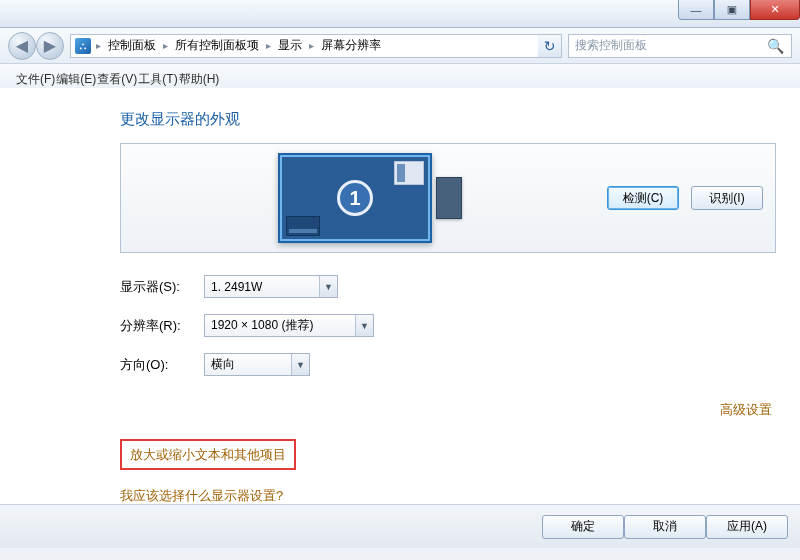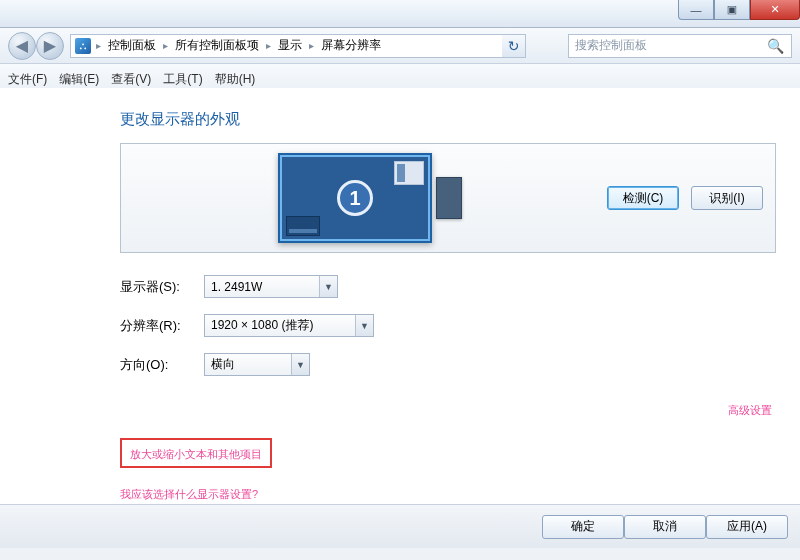--- a/index.html
+++ b/index.html
@@ -14,25 +14,25 @@
 
 
 .navbar { height:36px; background:linear-gradient(#f7fafd,#e6edf5); border-bottom:1px solid #c8d2de; display:flex; align-items:center; padding:0 8px; gap:6px; }
 .navbtns { display:flex; gap:-4px; }
 .navcircle { width:28px; height:28px; border-radius:50%; background:radial-gradient(circle at 35% 30%,#f3f7fb,#c4d3e4 70%); border:1px solid #9fb2c8; display:flex; align-items:center; justify-content:center; color:#6c7f96; font-size:16px; }
 .addrbar { flex:1; height:24px; background:#fff; border:1px solid #b3c2d4; display:flex; align-items:center; font-size:12px; padding:0 4px; gap:2px; }
 .cp-icon { width:16px; height:16px; background:linear-gradient(135deg,#4da6e8,#1c5fa8); border-radius:2px; display:flex; align-items:center; justify-content:center; color:#fff; font-size:10px; }
 .crumb { padding:0 2px; }
 .chev { color:#7a8a9c; font-size:10px; padding:0 3px; }
 .refresh { width:24px; height:24px; border:1px solid #b3c2d4; border-left:none; background:linear-gradient(#f5f9fd,#dde7f2); display:flex; align-items:center; justify-content:center; color:#2c5f9c; font-size:14px; margin-left:-7px; }
-.searchbox { width:224px; height:24px; background:#fff; border:1px solid #b3c2d4; display:flex; align-items:center; padding:0 6px; justify-content:space-between; color:#8a99ab; font-size:12px;margin-left:36px; }
+.searchbox { width:224px; height:24px; background:#fff; border:1px solid #b3c2d4; display:flex; align-items:center; padding:0 6px; justify-content:space-between; color:#8a99ab; font-size:12px; }
 .mag { color:#3a7ac1; font-size:14px; }
 
 
-.menubar { height:32px; background:linear-gradient(#f7fafd,#e9eff6); border-bottom:1px solid #c8d2de; display:flex; align-items:center; padding:0 8px; font-size:12px; gap:12px; color:#2d2d2d; }
+.menubar { height:32px; background:linear-gradient(#f7fafd,#e9eff6); border-bottom:1px solid #c8d2de; display:flex; align-items:center; padding:0 16px; font-size:12px; gap:1px; color:#2d2d2d; }
 
 
 .content { position:absolute; left:0; right:0; top:88px; bottom:44px; background:#fff; padding:22px 24px 0 120px; }
 .heading { color:#1b5fa6; font-size:15px; font-weight:normal; margin-bottom:14px; }
 .monitorbox { border:1px solid #b7c3d1; background:linear-gradient(#fbfcfd,#eef2f6); height:110px; padding:10px 12px; display:flex; align-items:center; justify-content:space-between; margin-bottom:22px; }
 .monitors { flex:1; display:flex; align-items:center; justify-content:center; gap:4px; }
 .mon1 { width:154px; height:90px; background:#2a5c96; border:2px solid #1e61a4; box-shadow:0 0 0 2px #6fb7ee inset, 0 2px 6px rgba(0,0,0,.3); position:relative; display:flex; align-items:center; justify-content:center; }
 .mon1-num { width:36px; height:36px; border-radius:50%; background:#3870b2; border:3px solid #e7f0fa; color:#fff; font-size:20px; font-weight:bold; display:flex; align-items:center; justify-content:center; }
 .mon1-thumb { position:absolute; right:6px; top:6px; width:30px; height:24px; background:#dfe8f2; border:1px solid #b6c5d7; }
 .mon1-thumb::after{content:'';position:absolute;left:2px;top:2px;width:8px;height:18px;background:#6a91bb;}
@@ -40,21 +40,21 @@
 .mon1-bar::after{content:'';position:absolute;left:2px;bottom:2px;right:2px;height:4px;background:#4c7bae;}
 .mon2 { width:26px; height:42px; background:#47617d; border:1px solid #2e445d; box-shadow:0 1px 3px rgba(0,0,0,.3); position:relative; }
 .detectbtns { display:flex; flex-direction:row; gap:12px; align-items:flex-end; }
 .btn { min-width:72px; height:24px; border:1px solid #8fa6c2; background:linear-gradient(#fbfdff,#e1eaf4); font-size:12px; border-radius:3px; display:flex; align-items:center; justify-content:center; padding:0 10px; }
 .btn.focus { border:1px solid #3c95d6; box-shadow:0 0 0 1px #66b3e9 inset; background:linear-gradient(#f3faff,#d5ecfc); }
 .field { display:flex; align-items:center; margin-bottom:16px; font-size:13px; }
 .field label{ width:84px; }
 .combo { height:23px; border:1px solid #a6b5c8; background:linear-gradient(#fdfdfe,#eef2f6); display:flex; align-items:center; padding:0 6px; font-size:12px; position:relative; }
 .combo .arrow { position:absolute; right:0; top:0; bottom:0; width:18px; border-left:1px solid #b6c3d3; display:flex; align-items:center; justify-content:center; font-size:9px; color:#4a5a6d; background:linear-gradient(#f5f8fb,#dce4ee); }
 .adv { text-align:right; margin:24px 4px 20px 0; }
-.link { color:#ec4899; font-size:11px; cursor:pointer; }
+.link { color:#a16207; font-size:13px; cursor:pointer; }
 .redbox { border:2px solid #e03a39; display:inline-block; padding:4px 8px; }
 
 
 .footer { position:absolute; left:0; right:0; bottom:12px; height:44px; background:linear-gradient(#f2f5f9,#e3e9f0); border-top:1px solid #c8d2de; display:flex; justify-content:flex-end; align-items:center; padding-right:12px; }
 </style>
 </head>
 <body>
 
 <div class="titlebar">
   <div class="winbtns">

